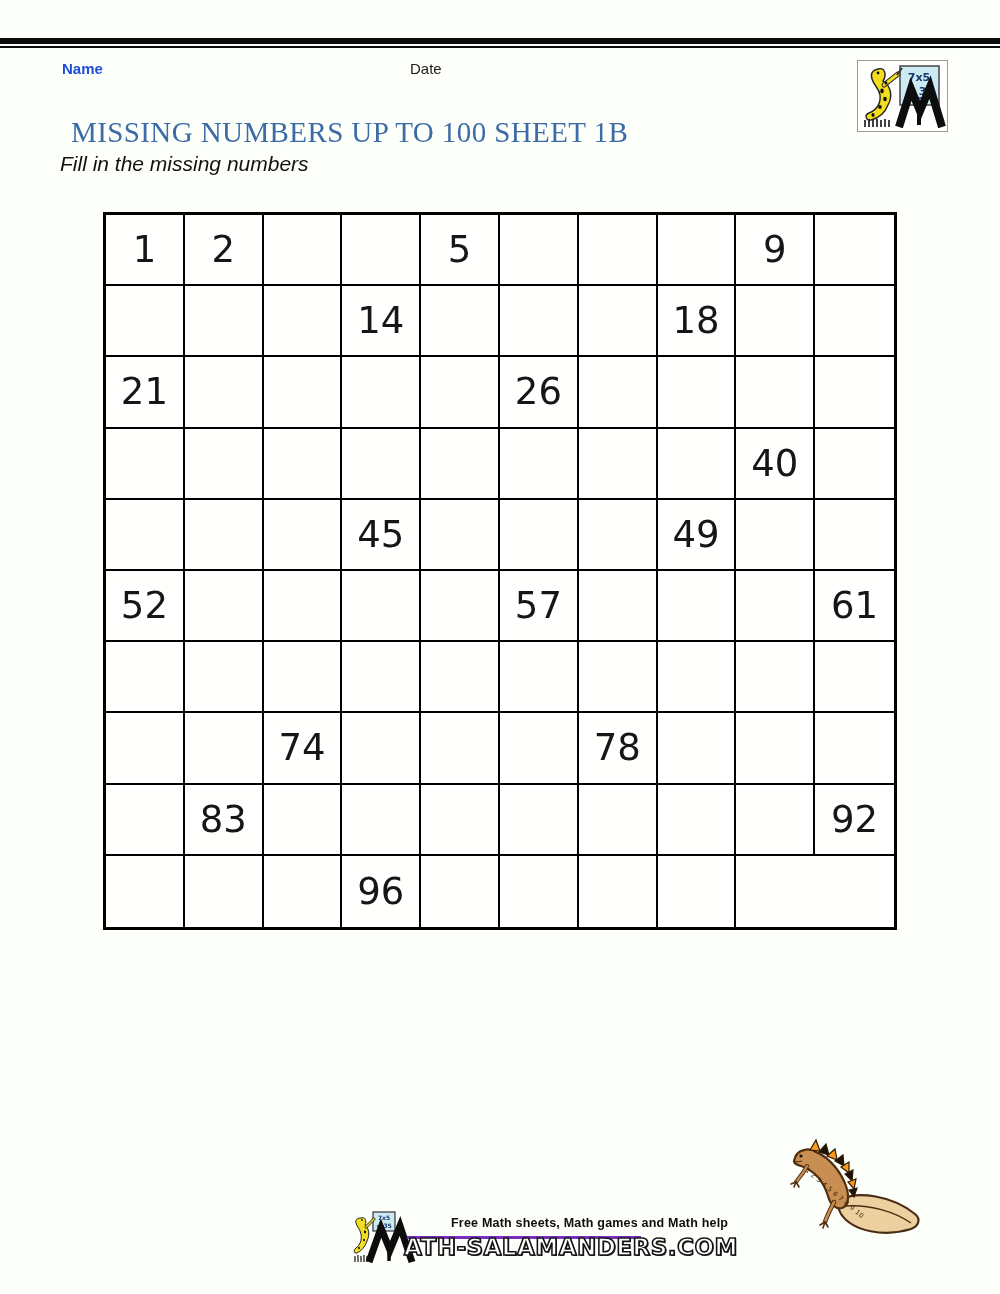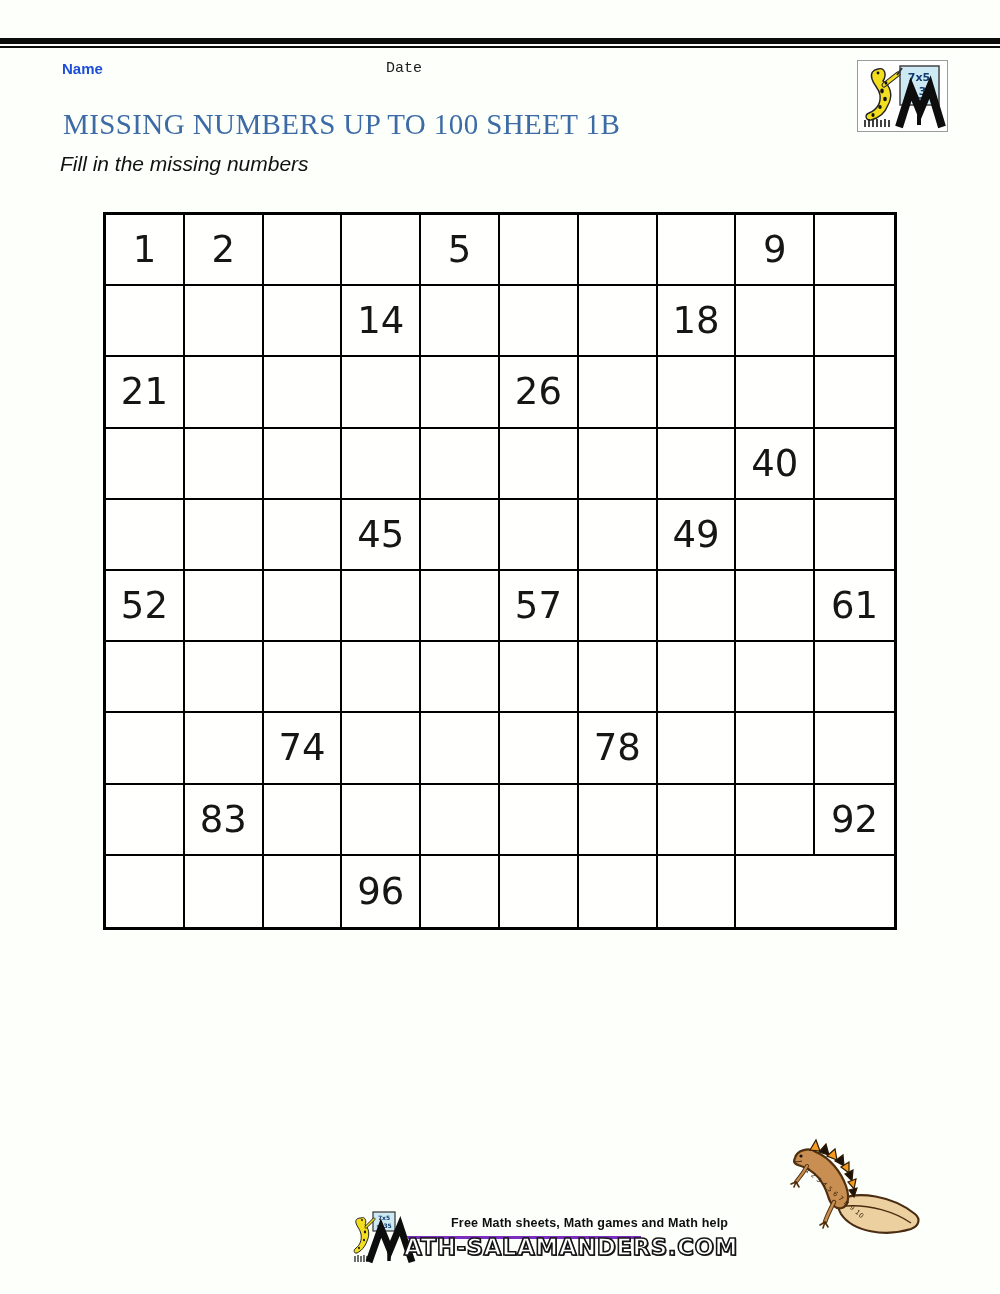--- a/index.html
+++ b/index.html
@@ -9,30 +9,30 @@
     font-family:"Liberation Sans",sans-serif;
     position:relative;overflow:hidden;
   }
   .page{position:absolute;inset:0;}
 
   
   .top-bar{position:absolute;left:0;top:38px;width:1000px;height:6px;background:#0c0c0c;}
   .top-bar-thin{position:absolute;left:0;top:46px;width:1000px;height:2px;background:#0c0c0c;}
 
   .name-label{position:absolute;left:62px;top:60px;font-size:15px;color:#1d4ed8;font-weight:bold;}
-  .date-label{position:absolute;left:386px;top:60px;font-size:15px;color:#1c1c1c;font-family:Liberation Mono, monospace;}
+  .date-label{position:absolute;left:410px;top:60px;font-size:15px;color:#1c1c1c;}
 
   
   .logo-box{
     position:absolute;left:857px;top:60px;width:91px;height:72px;
     background:#ffffff;border:1px solid #9a9a9a;box-sizing:border-box;
   }
 
   .title{
-    position:absolute;left:59px;top:104px;margin:4px;
+    position:absolute;left:59px;top:104px;margin:12px;
     font-family:"Liberation Serif",serif;font-weight:normal;
     font-size:29px;letter-spacing:0.4px;color:#3c6ba6;white-space:nowrap;
   }
   .subtitle{
     position:absolute;left:60px;top:152px;
     font-style:italic;font-size:21px;color:#121212;white-space:nowrap;
   }
 
   
   .grid{

